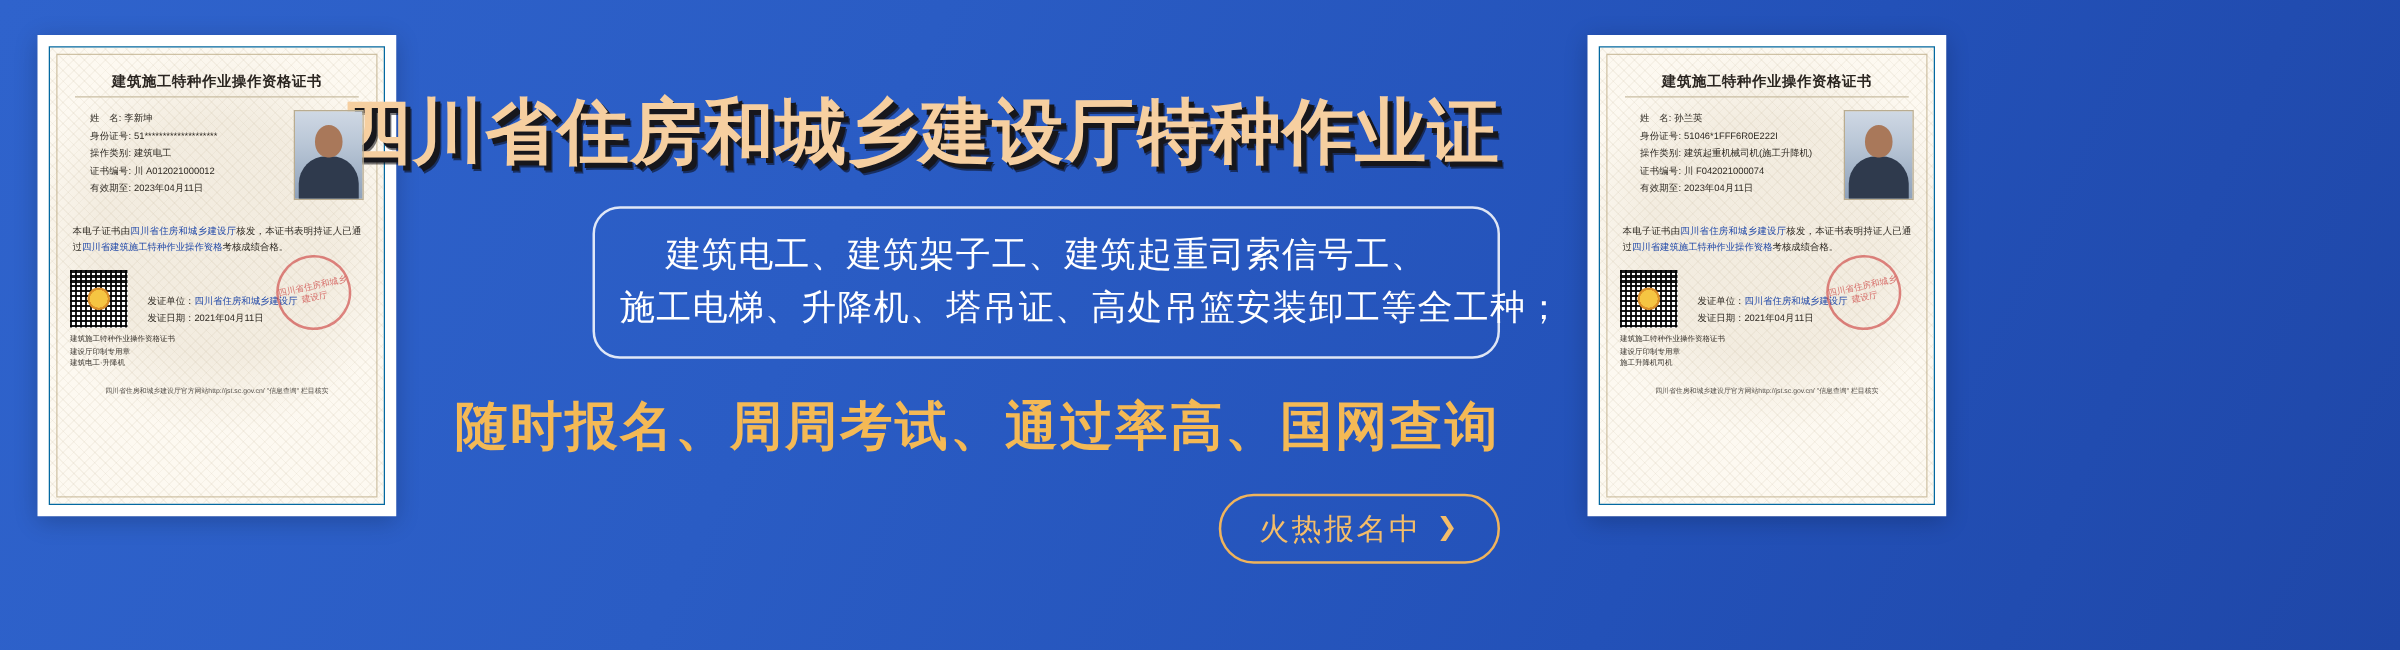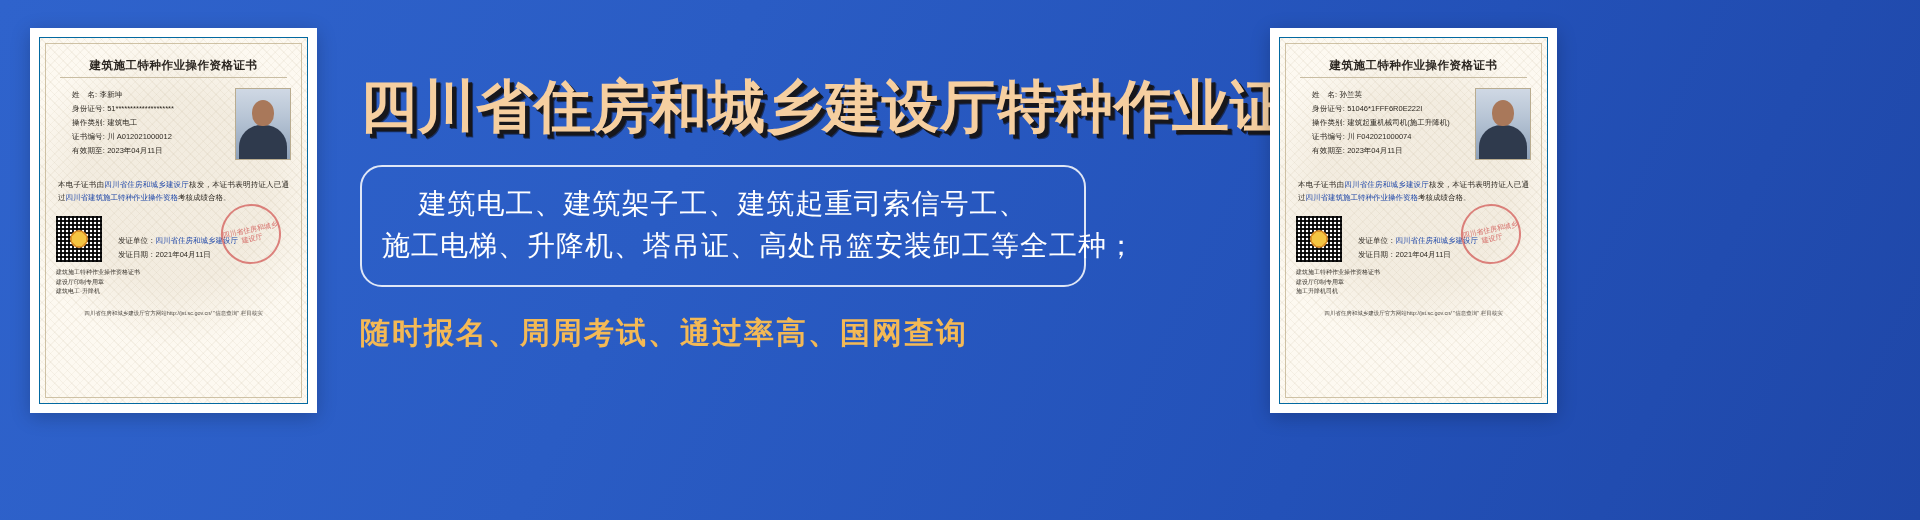--- a/index.html
+++ b/index.html
@@ -204,21 +204,21 @@
 
   
   .center {
     position: absolute;
     left: 360px;
     top: 0;
     width: 840px;
     height: 520px;
     display: flex;
     flex-direction: column;
-    align-items: flex-start;
+    align-items: flex-end;
   }
   .headline {
     margin-top: 78px;
     font-size: 57px;
     font-weight: bold;
     letter-spacing: 1px;
     color: #f6cfa0;
     text-shadow: 4px 4px 0 #17171c, 5px 5px 0 rgba(10,10,14,.55);
     white-space: nowrap;
     line-height: 1;
@@ -237,21 +237,21 @@
     color: #ffffff;
     font-size: 28px;
     line-height: 42px;
     letter-spacing: 1px;
     white-space: nowrap;
   }
 
   .slogan {
     margin-top: 26px;
     color: #f4b955;
-    font-size: 30px;
+    font-size: 42px;
     font-weight: bold;
     letter-spacing: 2px;
     white-space: nowrap;
   }
 
   .cta {
     margin-top: 26px;
     display: inline-flex;
     align-items: center;
     gap: 12px;
@@ -341,20 +341,24 @@
   <div class="center">
     <div class="headline">四川省住房和城乡建设厅特种作业证</div>
 
     <div class="spec-box">
       <div class="spec-line">建筑电工、建筑架子工、建筑起重司索信号工、</div>
       <div class="spec-line">施工电梯、升降机、塔吊证、高处吊篮安装卸工等全工种；</div>
     </div>
 
     <div class="slogan">随时报名、周周考试、通过率高、国网查询</div>
 
+    <button class="cta">
+      <span>火热报名中</span>
+      <span class="chev">❯</span>
+    </button>
   </div>
 
   <div class="cert cert-right">
     <div class="cert-inner">
       <div class="cert-title">建筑施工特种作业操作资格证书</div>
       <div class="cert-title-rule"></div>
 
       <div class="cert-body">
         <div class="cert-fields">
           <div class="cert-row">

